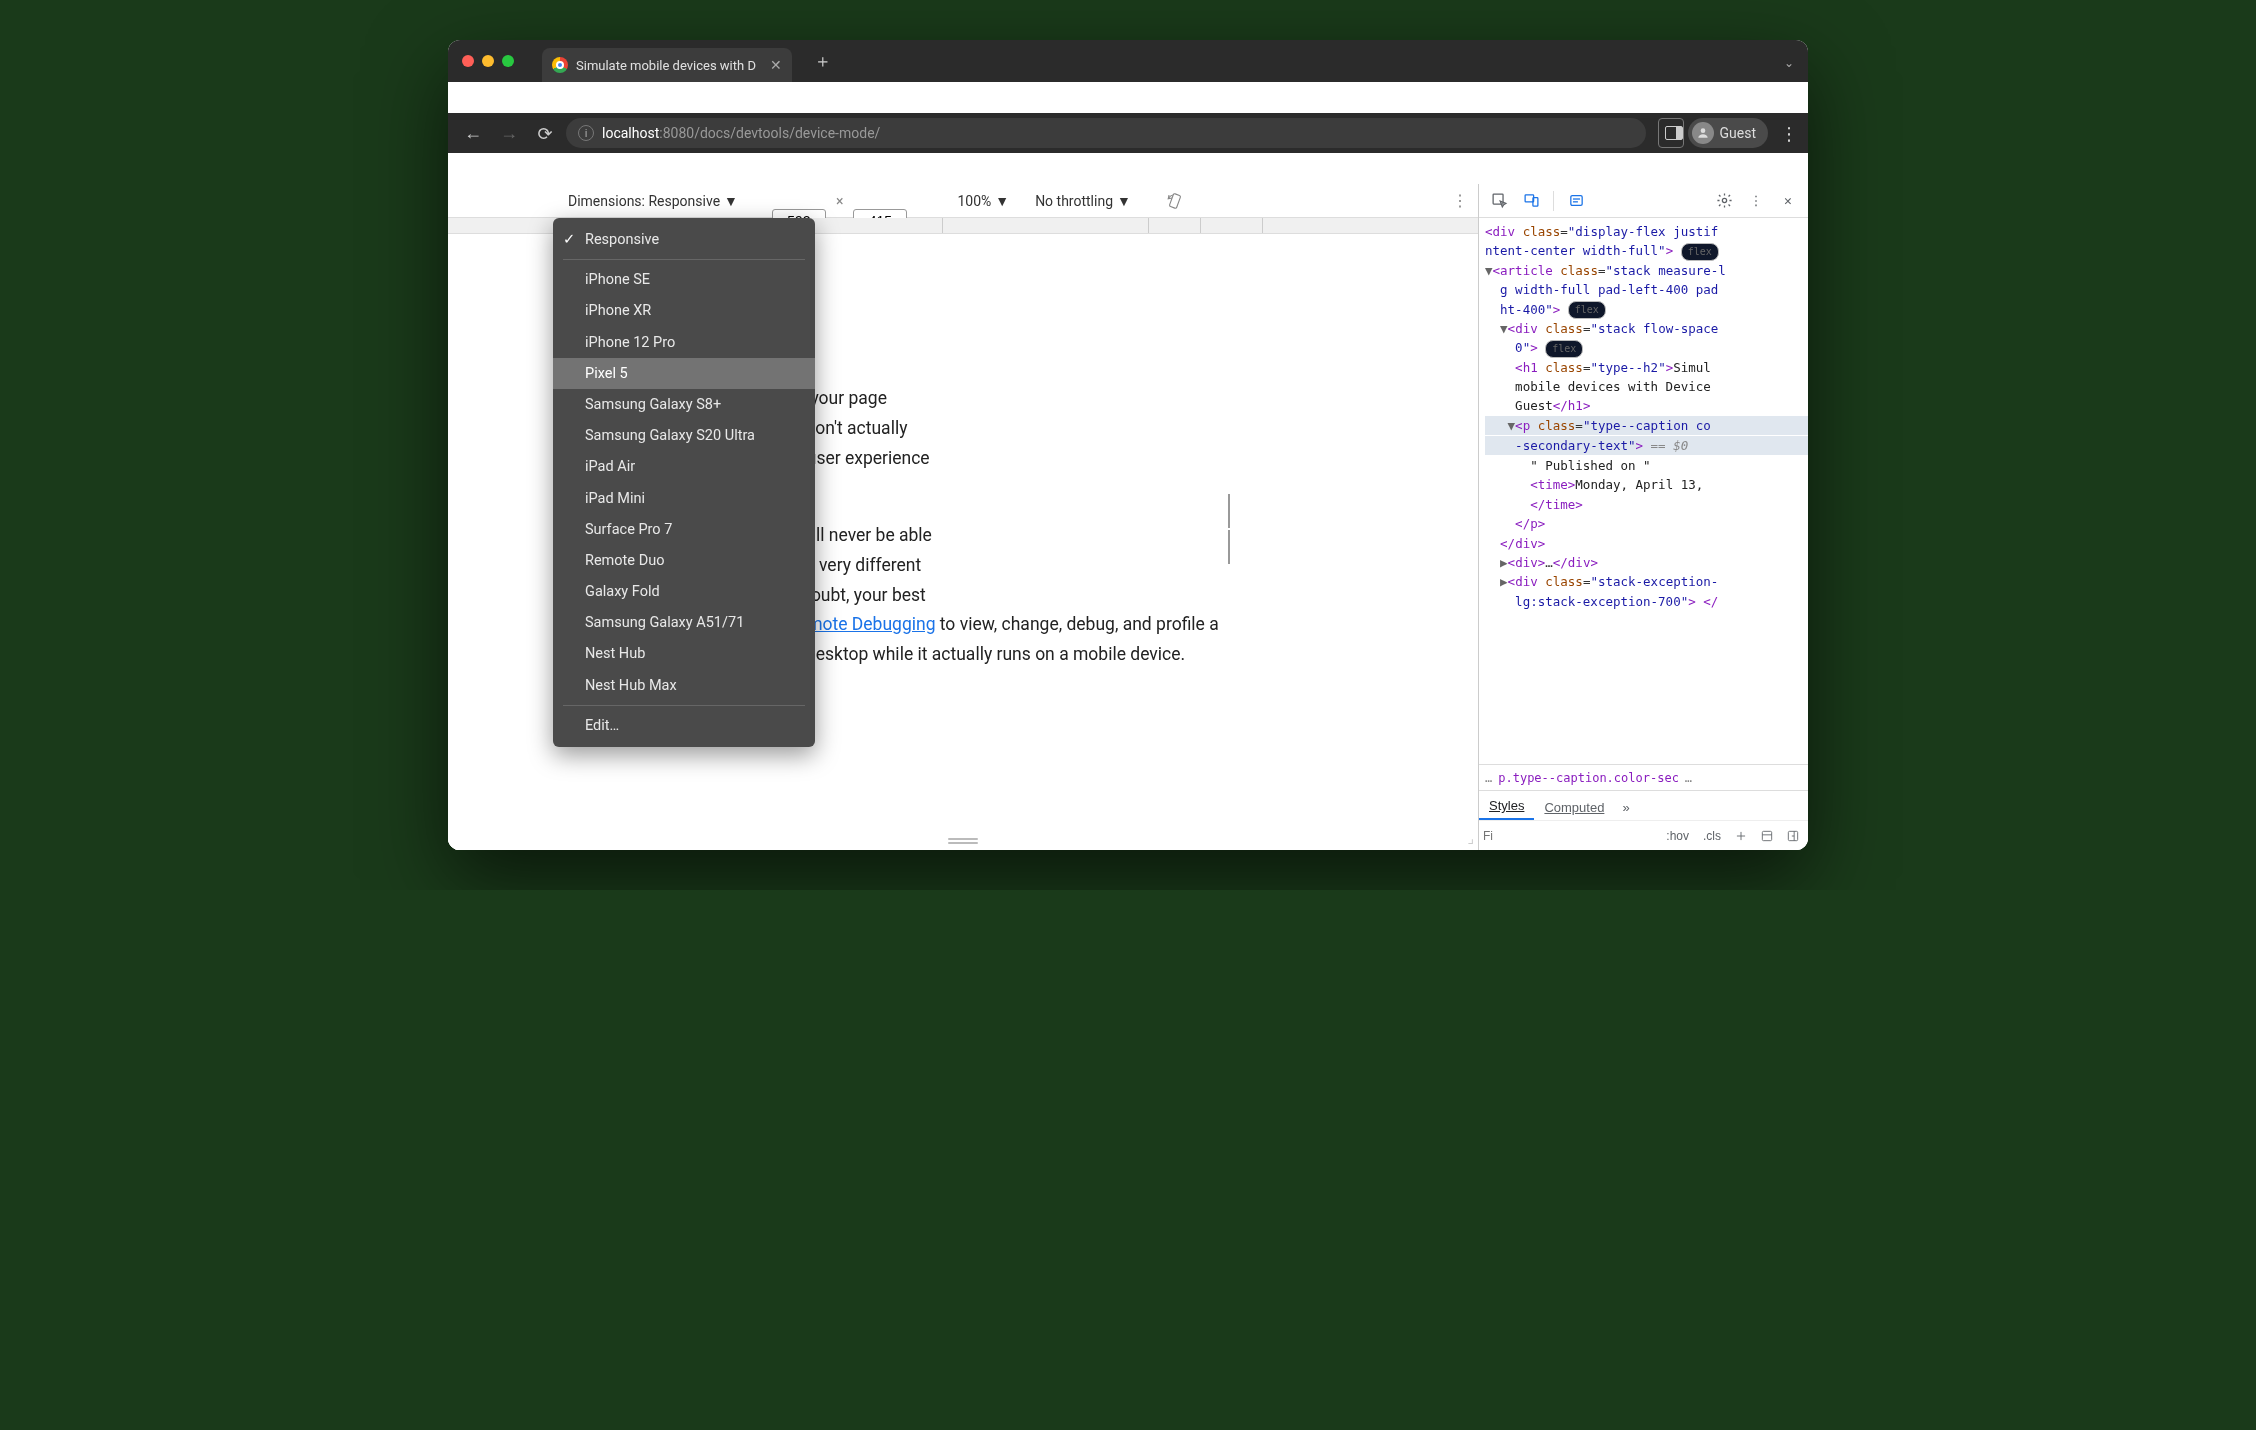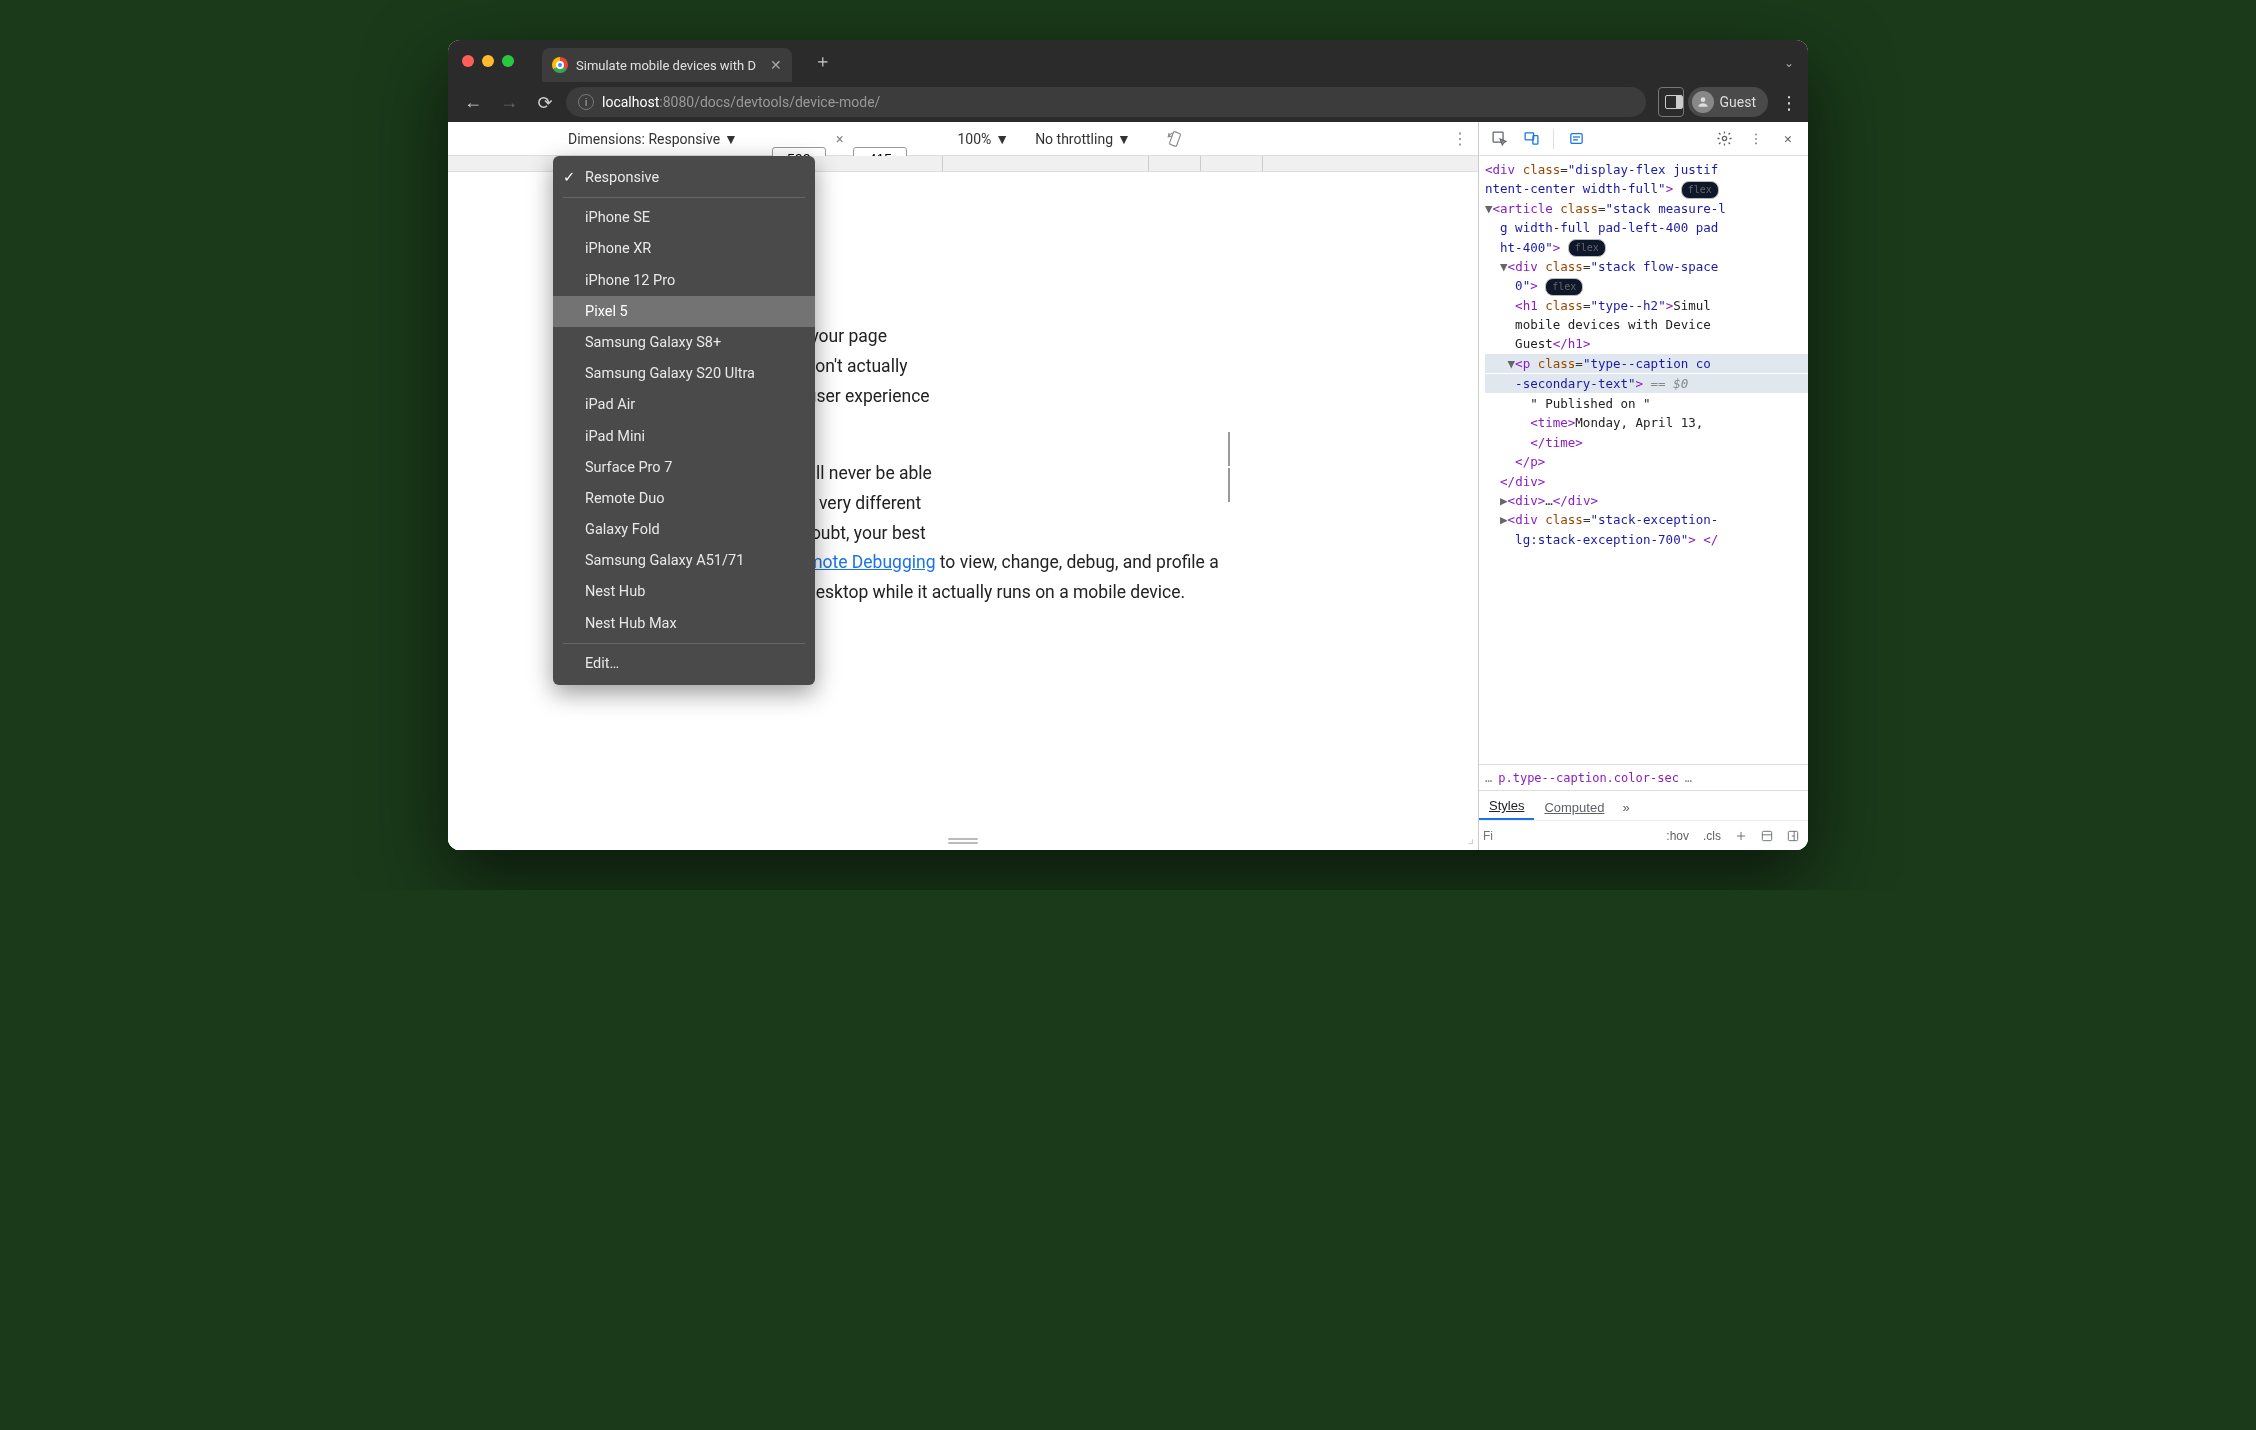--- a/index.html
+++ b/index.html
@@ -14,20 +14,21 @@
     .browser-window {
       width: 1360px;
       height: 810px;
       background: #fff;
       border-radius: 12px;
       box-shadow: 0 30px 80px rgba(0,0,0,0.6);
       overflow: hidden;
       display: flex;
       flex-direction: column;
       position: relative;
+      gap: 31px;
     }
     .titlebar {
       background: #2b2b2b;
       height: 42px;
       display: flex;
       align-items: center;
       padding: 0 14px;
       gap: 8px;
     }
     .traffic-lights { display:flex; gap:8px; margin-right:20px; }

